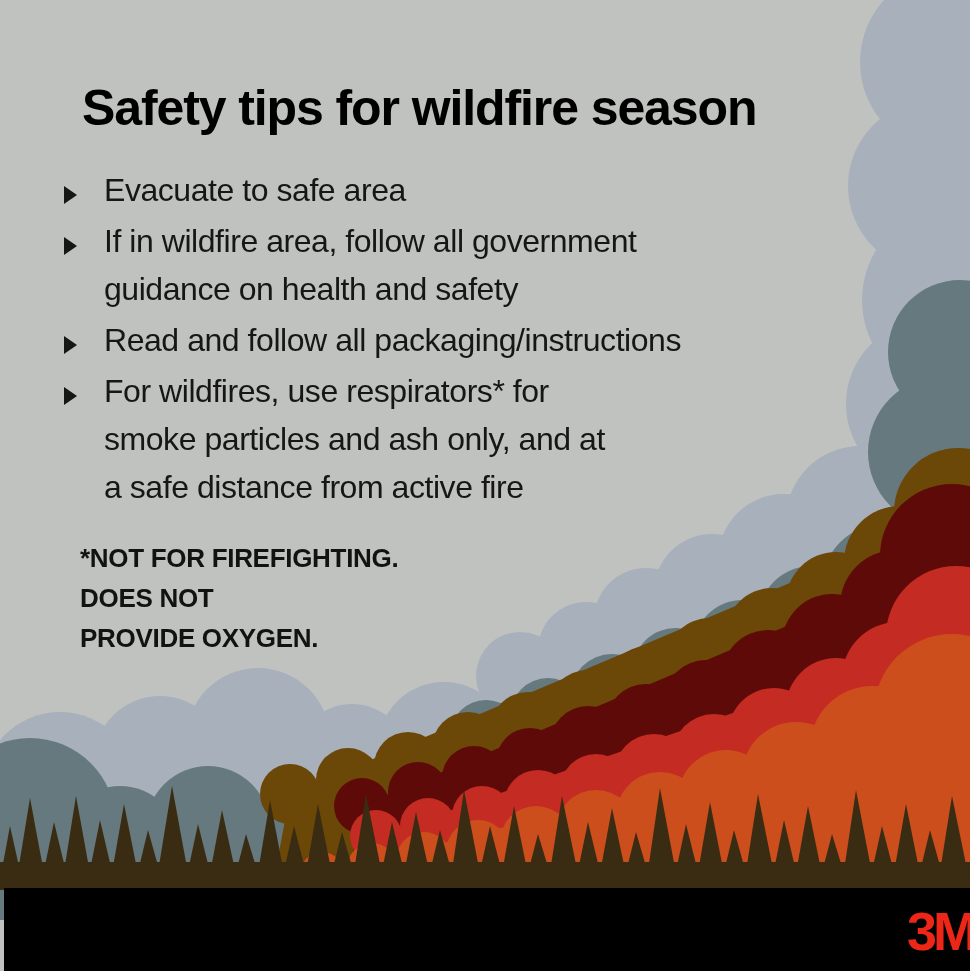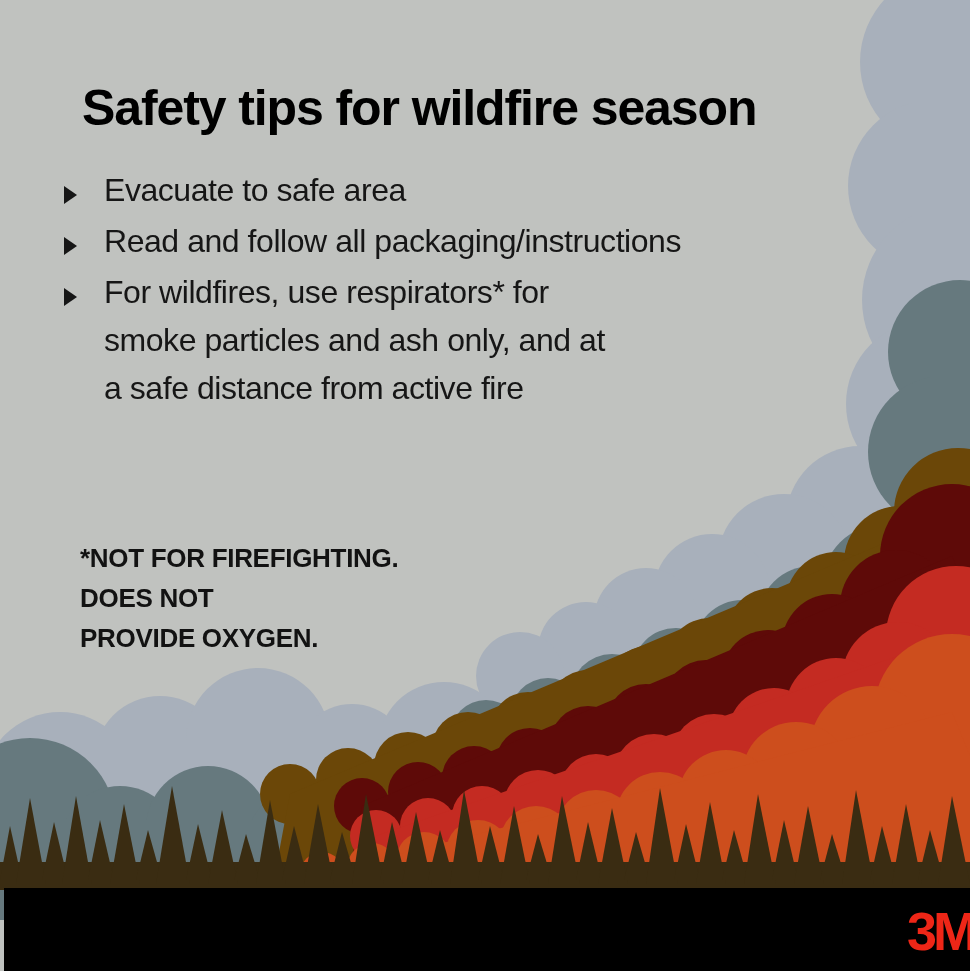--- a/index.html
+++ b/index.html
@@ -287,20 +287,25 @@
 
     <h1 class="headline">Safety tips for wildfire season</h1>
 
     <ul class="tips-list">
       <li class="tip-item">
         <span class="tip-bullet"></span>
         <span class="tip-text">Evacuate to safe area</span>
       </li>
       <li class="tip-item">
         <span class="tip-bullet"></span>
+        <span class="tip-text">If in wildfire area, follow all government
+guidance on health and safety</span>
+      </li>
+      <li class="tip-item">
+        <span class="tip-bullet"></span>
         <span class="tip-text">Read and follow all packaging/instructions</span>
       </li>
       <li class="tip-item">
         <span class="tip-bullet"></span>
         <span class="tip-text">For wildfires, use respirators* for
 smoke particles and ash only, and at
 a safe distance from active fire</span>
       </li>
     </ul>
 

